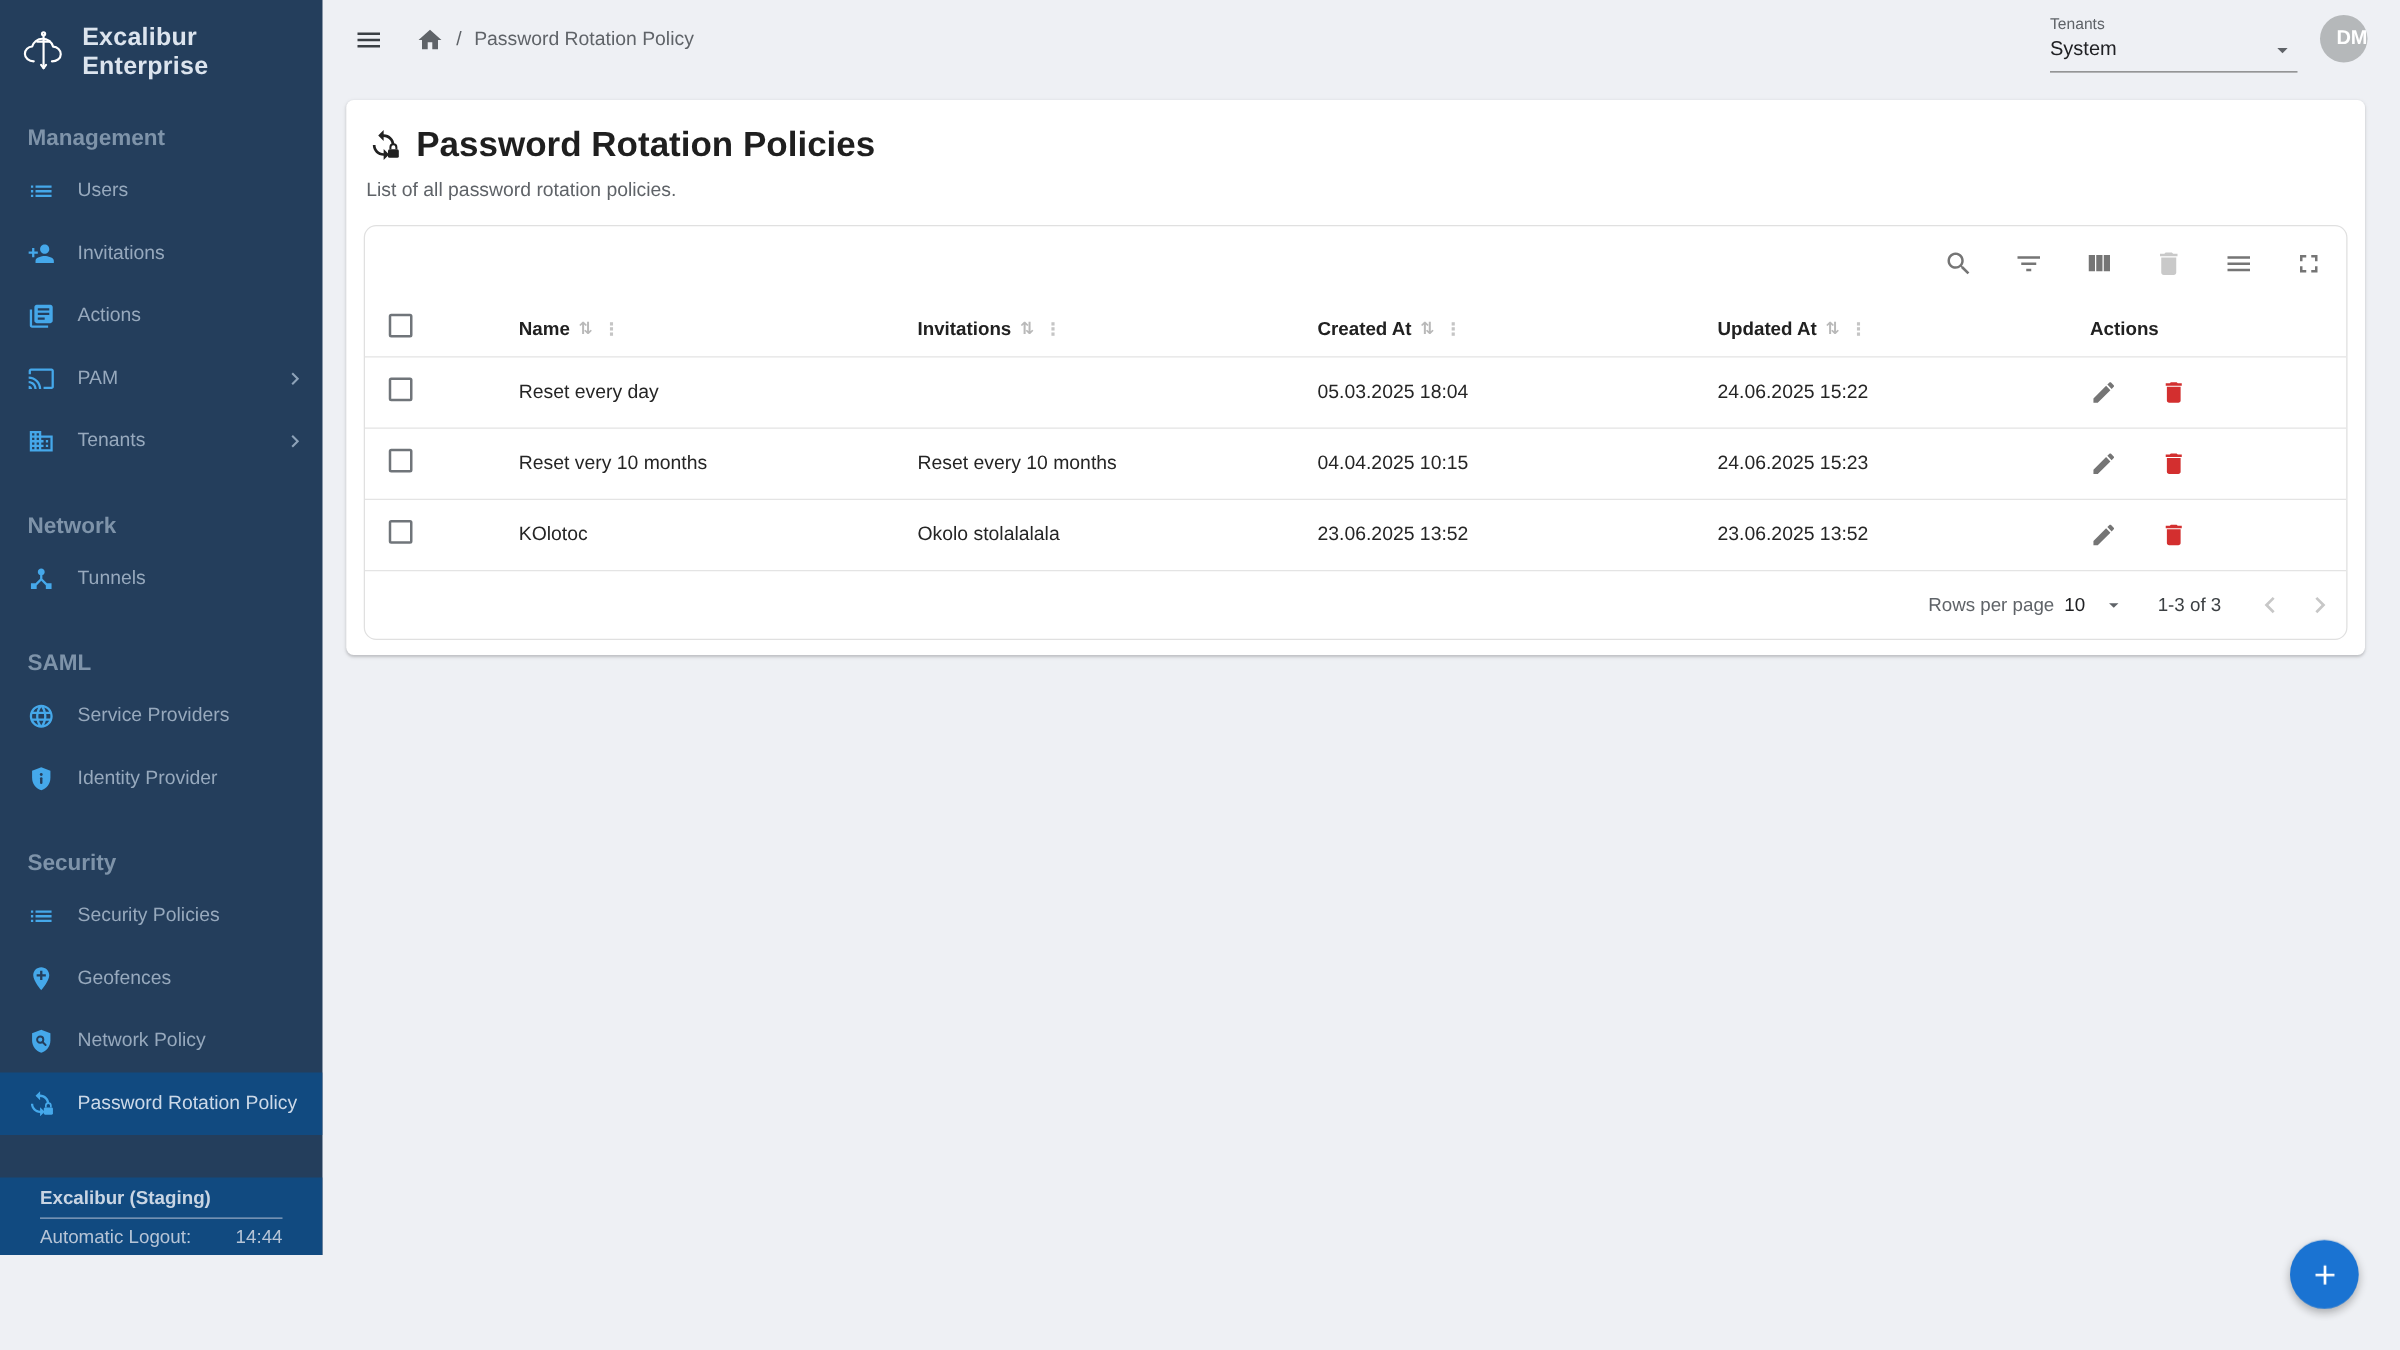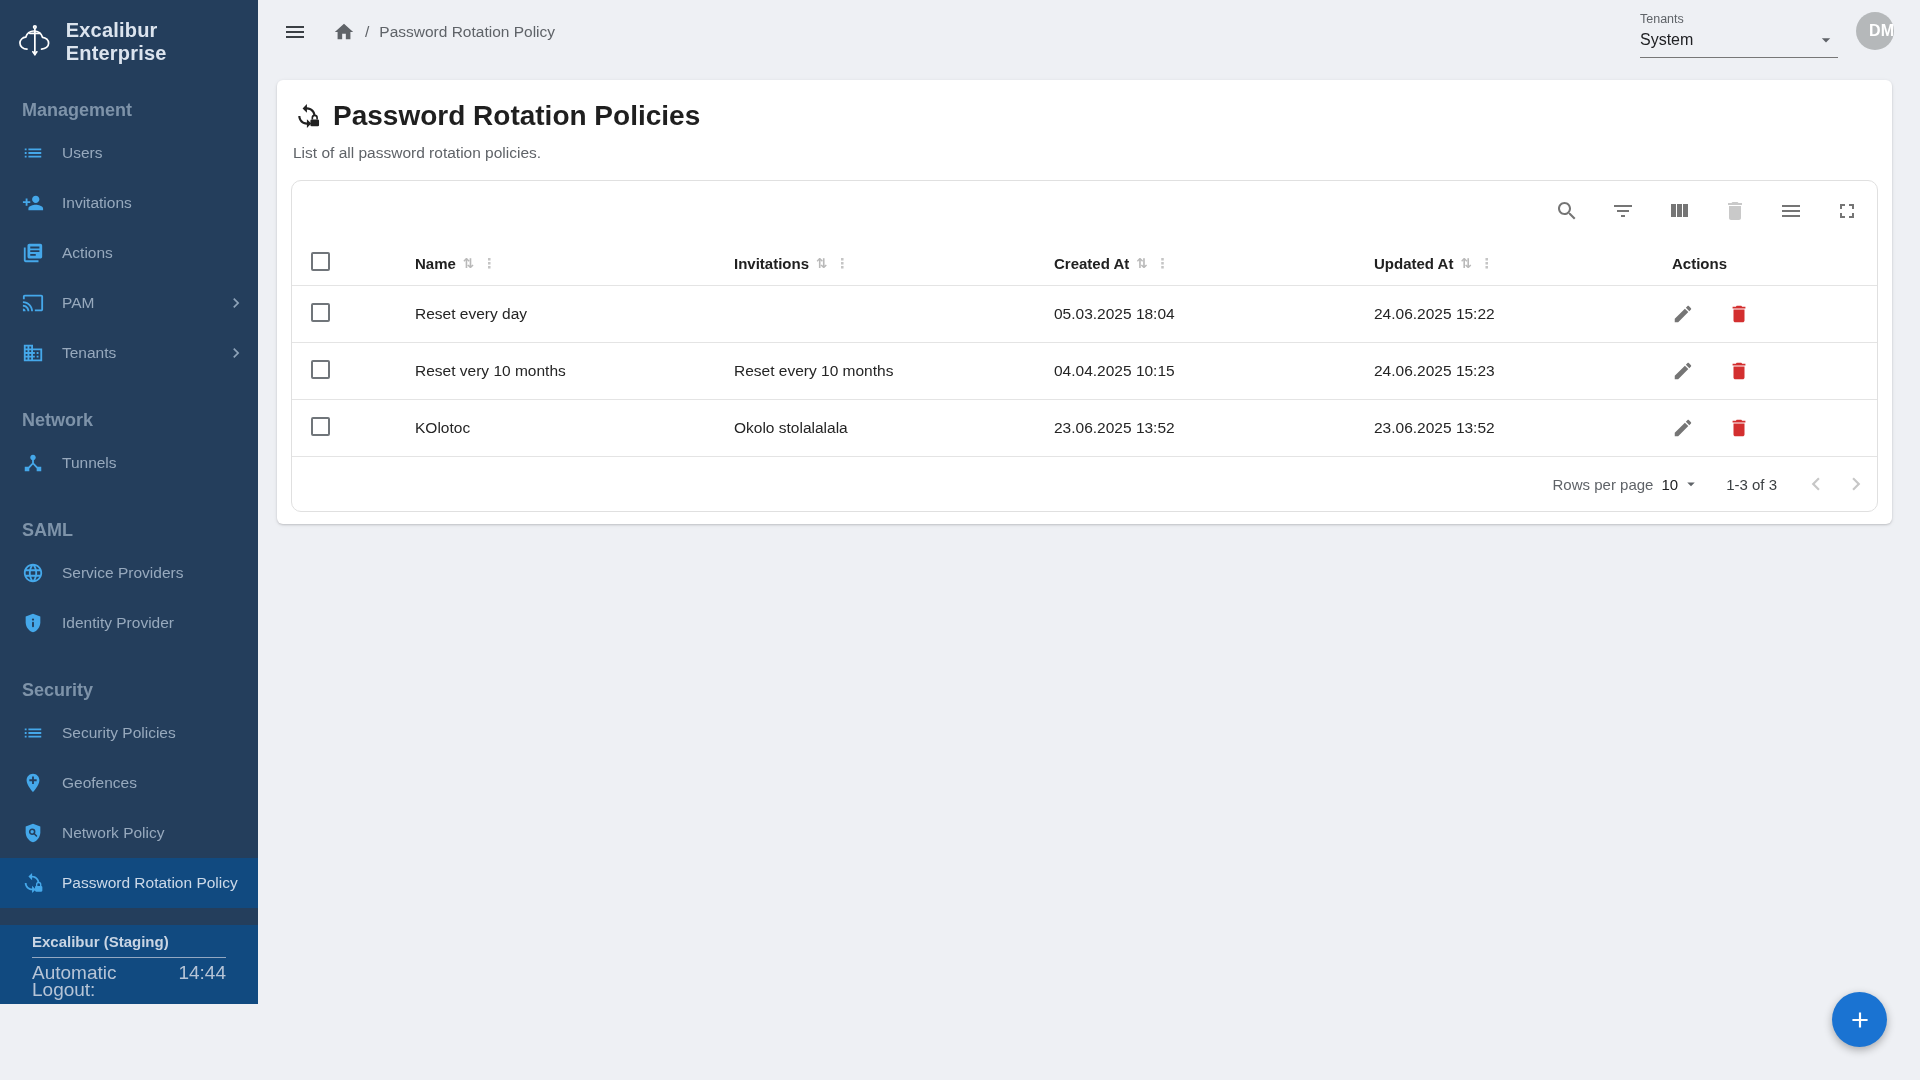--- a/index.html
+++ b/index.html
@@ -15,21 +15,21 @@
   .sec-label.first { padding-top:20px; }
   .nav-item { display:flex; align-items:center; height:50px; padding:0 12px 0 22px; gap:18px;
     font-size:15.5px; color:#97a9bd; cursor:pointer; }
   .nav-item .label { flex:1; }
   .nav-item.active { background:#114a80; color:#ccd9e8; }
   .nav-icon { width:22px; height:22px; fill:#45a8ea; flex-shrink:0; }
   .chev { width:20px; height:20px; fill:#8da2b8; }
   .sidebar-footer { position:absolute; left:0; right:0; bottom:0; background:#114a80; padding:8px 32px 6px; }
   .env { font-size:15px; font-weight:bold; color:#c9d5e3; line-height:18px; padding-bottom:6px;
     border-bottom:1px solid #93a8c2; }
-  .logout-row { display:flex; justify-content:space-between; padding-top:6px; font-size:19px;
+  .logout-row { display:flex; justify-content:space-between; padding-top:6px; font-size:15px;
     color:#b6c4d6; line-height:17px; }
 
   
   .main { flex:1; position:relative; display:flex; flex-direction:column; }
   .topbar { height:64px; display:flex; align-items:center; padding:0 26px 0 25px; }
   .icon-btn { background:none; border:none; cursor:pointer; display:flex; align-items:center; }
   .menu-btn svg { width:24px; height:24px; fill:#3a3f44; }
   .breadcrumb { display:flex; align-items:center; gap:10px; margin-left:26px; color:#5f6368; font-size:15.5px; }
   .breadcrumb svg { width:22px; height:22px; fill:#5f6368; }
   .topbar-right { margin-left:auto; display:flex; align-items:flex-start; gap:18px; padding-top:6px; }
@@ -63,21 +63,21 @@
   .tr { height:57px; border-top:1px solid #e4e4e4; font-size:15.5px; color:#252525; }
   .td { padding-left:24px; }
   .actions-cell { display:flex; align-items:center; gap:34px; padding-left:12px; }
   .row-btn svg { width:22px; height:22px; }
   .edit-btn svg { fill:#757575; }
   .trash-btn svg { fill:#d32f2f; }
 
   .tfoot { height:55px; border-top:1px solid #e4e4e4; display:flex; align-items:center;
     justify-content:flex-end; gap:26px; padding-right:8px; font-size:15px; color:#5f6368; }
   .rpp { display:flex; align-items:center; gap:8px; }
-  .rpp-value { display:flex; align-items:center; gap:4px; color:#202124; cursor:pointer; }
+  .rpp-value { display:flex; align-items:center; gap:14px; color:#202124; cursor:pointer; }
   .rpp-value svg { width:18px; height:18px; fill:#5f6368; }
   .range { color:#3c4043; }
   .pager { display:flex; align-items:center; gap:14px; }
   .page-btn svg { width:26px; height:26px; fill:#c7c7c7; }
 
   .fab { position:fixed; left:1832px; top:992px; width:55px; height:55px; border-radius:50%;
     background:#1a73d2; border:none; display:flex; align-items:center; justify-content:center;
     box-shadow:0 3px 8px rgba(0,0,0,.3); cursor:pointer; }
   .fab svg { width:26px; height:26px; fill:#fff; }
 </style>

